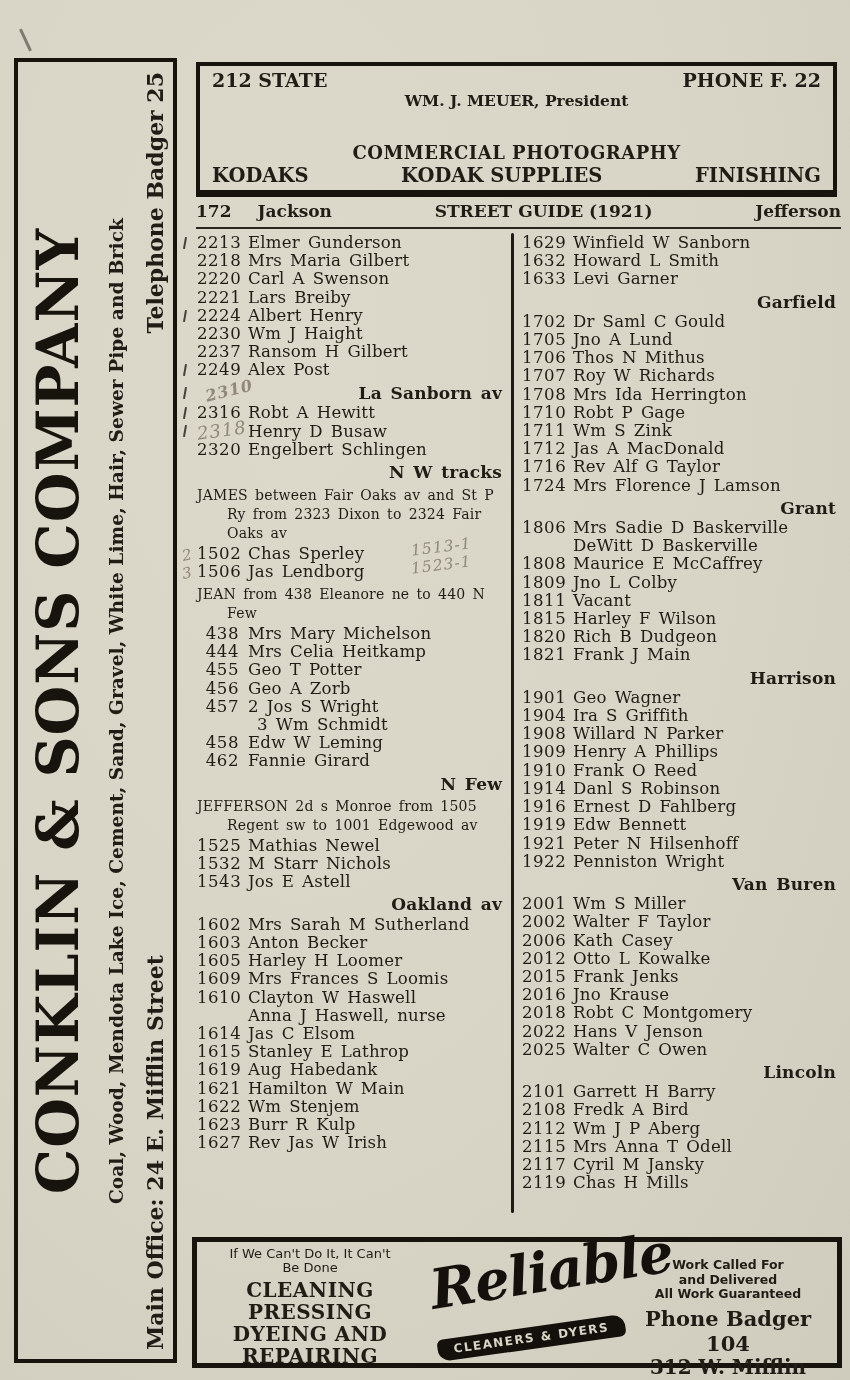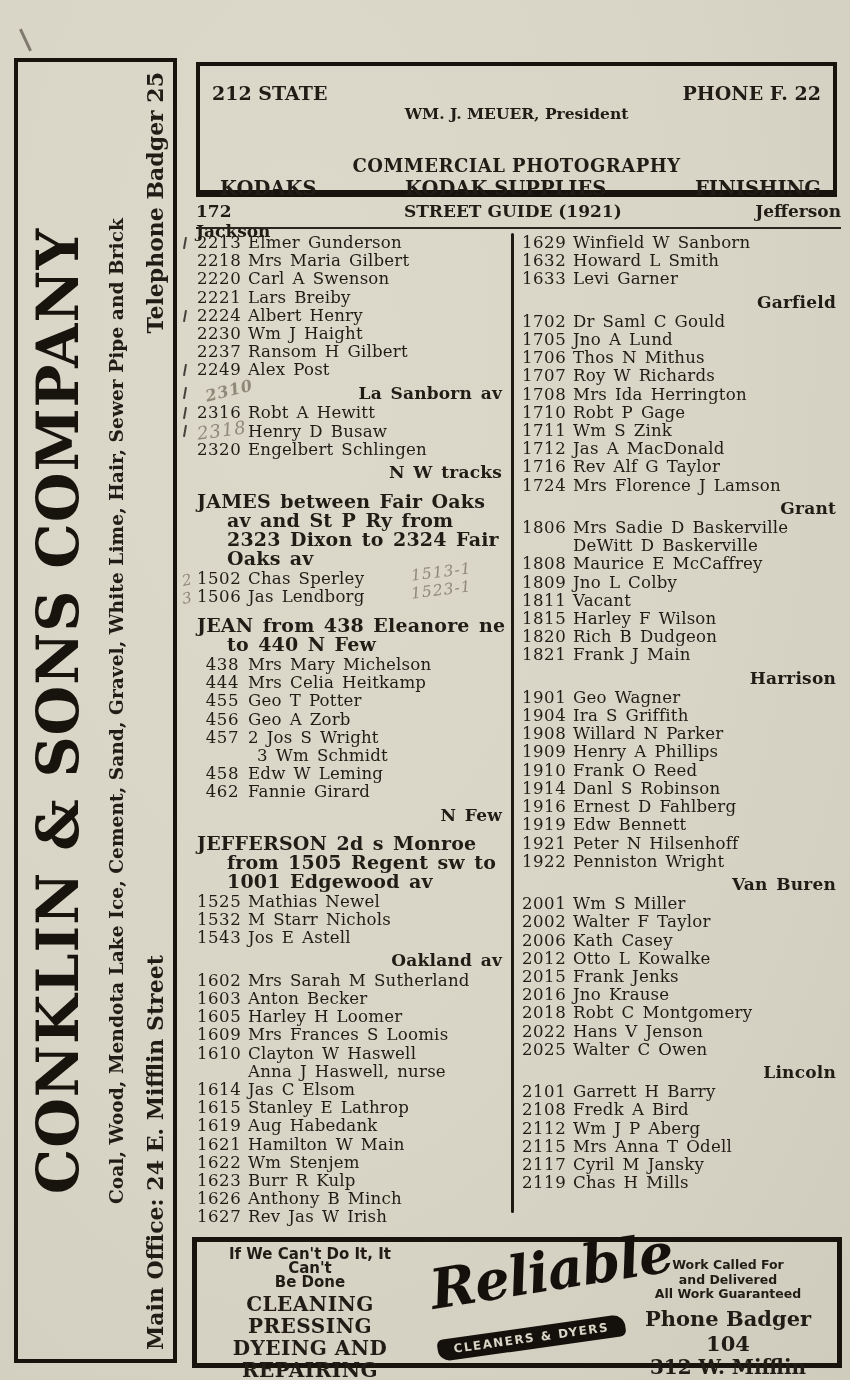--- a/index.html
+++ b/index.html
@@ -16,61 +16,61 @@
     transform:translate(-50%,-50%) rotate(-90deg);
     display:flex;flex-direction:column;justify-content:space-between;align-items:center;}
   .company{font-size:57px;font-weight:bold;letter-spacing:1px;white-space:nowrap;color:#17130d;}
   .products{font-size:18.5px;font-weight:bold;white-space:nowrap;letter-spacing:0.1px;}
   .sidebar-bottom{width:100%;display:flex;justify-content:space-between;
     font-weight:bold;font-size:22px;padding:0 2px;box-sizing:border-box;}
   
   .photoart{position:absolute;left:196px;top:62px;width:641px;height:135px;
     border:4px solid #17130d;border-bottom-width:7px;box-sizing:border-box;
     padding:3px 12px 2px 12px;}
-  .pa-top{display:flex;justify-content:space-between;font-weight:bold;font-size:19px;margin-top:13px;}
+  .pa-top{display:flex;justify-content:space-between;font-weight:bold;font-size:19px;}
   .pa-title{text-align:center;font-size:42px;font-weight:bold;letter-spacing:0.5px;
     word-spacing:7px;line-height:43px;}
   .pa-president{text-align:center;font-size:15.5px;font-weight:bold;}
   .pa-tagline{text-align:center;font-size:18px;font-weight:bold;letter-spacing:0.5px;margin-top:32px;}
-  .pa-bottom{display:flex;justify-content:space-between;font-weight:bold;font-size:19.5px;margin-top:1px;margin-left:8px;}
+  .pa-bottom{display:flex;justify-content:space-between;font-weight:bold;font-size:19.5px;margin-top:1px;}
   
   .guide-header{position:absolute;left:196px;top:201px;width:645px;display:flex;
     justify-content:space-between;font-weight:bold;font-size:17px;}
-  .gh-left{display:flex;flex-direction:column;}
+  .gh-left{display:flex;gap:26px;}
   .header-rule{position:absolute;left:196px;top:227px;width:645px;height:2px;background:#2a251e;}
   .col-divider{position:absolute;left:511px;top:233px;width:3px;height:980px;
     background:#1e1a14;border-radius:2px;}
   
   .col{position:absolute;top:234px;font-size:16.6px;}
   .col-left{left:197px;width:311px;}
   .col-right{left:522px;width:320px;}
   .row{position:relative;line-height:18.2px;white-space:nowrap;word-spacing:2.5px;letter-spacing:0.2px;}
   .entry .num{display:inline-block;width:42px;text-align:right;margin-right:9px;letter-spacing:0.5px;}
   .sub{padding-left:51px;}
   .sub.deep{padding-left:60px;}
   .street{text-align:right;font-weight:bold;padding-right:6px;margin:4px 0 2px;font-size:17px;}
-  .intro{font-weight:bold;white-space:normal;padding-left:30px;text-indent:-30px;
-    margin:10px 0 2px;font-size:19px;line-height:19px;}
+  .intro{font-weight:normal;white-space:normal;padding-left:30px;text-indent:-30px;
+    margin:4px 0 2px;font-size:14px;line-height:19px;}
   
   .pencil{color:#908879;font-style:italic;letter-spacing:1px;}
   .pencil-num{display:inline-block;width:42px;text-align:right;margin-right:9px;
     font-size:18px;transform:rotate(-8deg);}
   .pencil-right{position:absolute;left:214px;top:-7px;font-size:15.5px;transform:rotate(-7deg);}
   .pencil-left{position:absolute;left:8px;top:-2px;font-size:16px;transform:rotate(-14deg);text-indent:0;}
   .margin-pencil{position:absolute;left:-15px;top:1px;font-size:15px;transform:rotate(-12deg);text-indent:0;}
   .tick{position:absolute;left:-13px;top:3px;width:2px;height:12px;background:#46413a;transform:rotate(10deg);}
   .street .tick{left:-13px;}
   .pen-mark{position:absolute;left:24px;top:28px;width:2.5px;height:24px;background:#59534a;
     transform:rotate(-25deg);opacity:.7;}
   
   .bottom-ad{position:absolute;left:192px;top:1237px;width:650px;height:131px;
     border:5px solid #17130d;box-sizing:border-box;display:flex;}
   .ba-left{flex:0 0 218px;padding:5px 2px 4px 10px;text-align:center;box-sizing:border-box;}
-  .ba-slogan{font-family:"DejaVu Sans","Liberation Sans",sans-serif;font-weight:bold;
-    font-size:15px;line-height:14px;}
+  .ba-slogan{font-family:"DejaVu Sans","Liberation Sans",sans-serif;font-weight:normal;
+    font-size:13px;line-height:14px;}
   .ba-services{font-size:20px;font-weight:bold;line-height:22px;margin-top:4px;letter-spacing:0.5px;}
   .ba-center{flex:1;position:relative;}
   .reliable{position:absolute;left:14px;top:-4px;font-size:55px;font-style:italic;font-weight:bold;
     transform:rotate(-9deg);letter-spacing:-1px;color:#14100b;white-space:nowrap;}
   .ribbon{position:absolute;left:22px;bottom:14px;background:#14100b;color:#d9d5c7;
     font-family:"DejaVu Sans","Liberation Sans",sans-serif;font-weight:bold;font-size:12px;
     letter-spacing:1.5px;padding:4px 16px;transform:rotate(-8deg);
     border-radius:6px 12px 6px 12px;white-space:nowrap;}
   .ba-right{flex:0 0 218px;text-align:center;padding:16px 6px;box-sizing:border-box;}
   .ba-small{font-family:"DejaVu Sans","Liberation Sans",sans-serif;font-weight:bold;
@@ -156,21 +156,20 @@
     <div class="row entry"><span class="num">1605</span><span class="nm">Harley H Loomer</span></div>
     <div class="row entry"><span class="num">1609</span><span class="nm">Mrs Frances S Loomis</span></div>
     <div class="row entry"><span class="num">1610</span><span class="nm">Clayton W Haswell</span></div>
     <div class="row sub"><span class="nm">Anna J Haswell, nurse</span></div>
     <div class="row entry"><span class="num">1614</span><span class="nm">Jas C Elsom</span></div>
     <div class="row entry"><span class="num">1615</span><span class="nm">Stanley E Lathrop</span></div>
     <div class="row entry"><span class="num">1619</span><span class="nm">Aug Habedank</span></div>
     <div class="row entry"><span class="num">1621</span><span class="nm">Hamilton W Main</span></div>
     <div class="row entry"><span class="num">1622</span><span class="nm">Wm Stenjem</span></div>
     <div class="row entry"><span class="num">1623</span><span class="nm">Burr R Kulp</span></div>
-    <div class="row entry"><span class="num">1626</span><span class="nm">Anthony B Minch</span></div>
     <div class="row entry"><span class="num">1627</span><span class="nm">Rev Jas W Irish</span></div>
   </div>
 <div class="col col-right">
     <div class="row entry"><span class="num">1629</span><span class="nm">Winfield W Sanborn</span></div>
     <div class="row entry"><span class="num">1632</span><span class="nm">Howard L Smith</span></div>
     <div class="row entry"><span class="num">1633</span><span class="nm">Levi Garner</span></div>
     <div class="row street"><span class="street-label">Garfield</span></div>
     <div class="row entry"><span class="num">1702</span><span class="nm">Dr Saml C Gould</span></div>
     <div class="row entry"><span class="num">1705</span><span class="nm">Jno A Lund</span></div>
     <div class="row entry"><span class="num">1706</span><span class="nm">Thos N Mithus</span></div>

